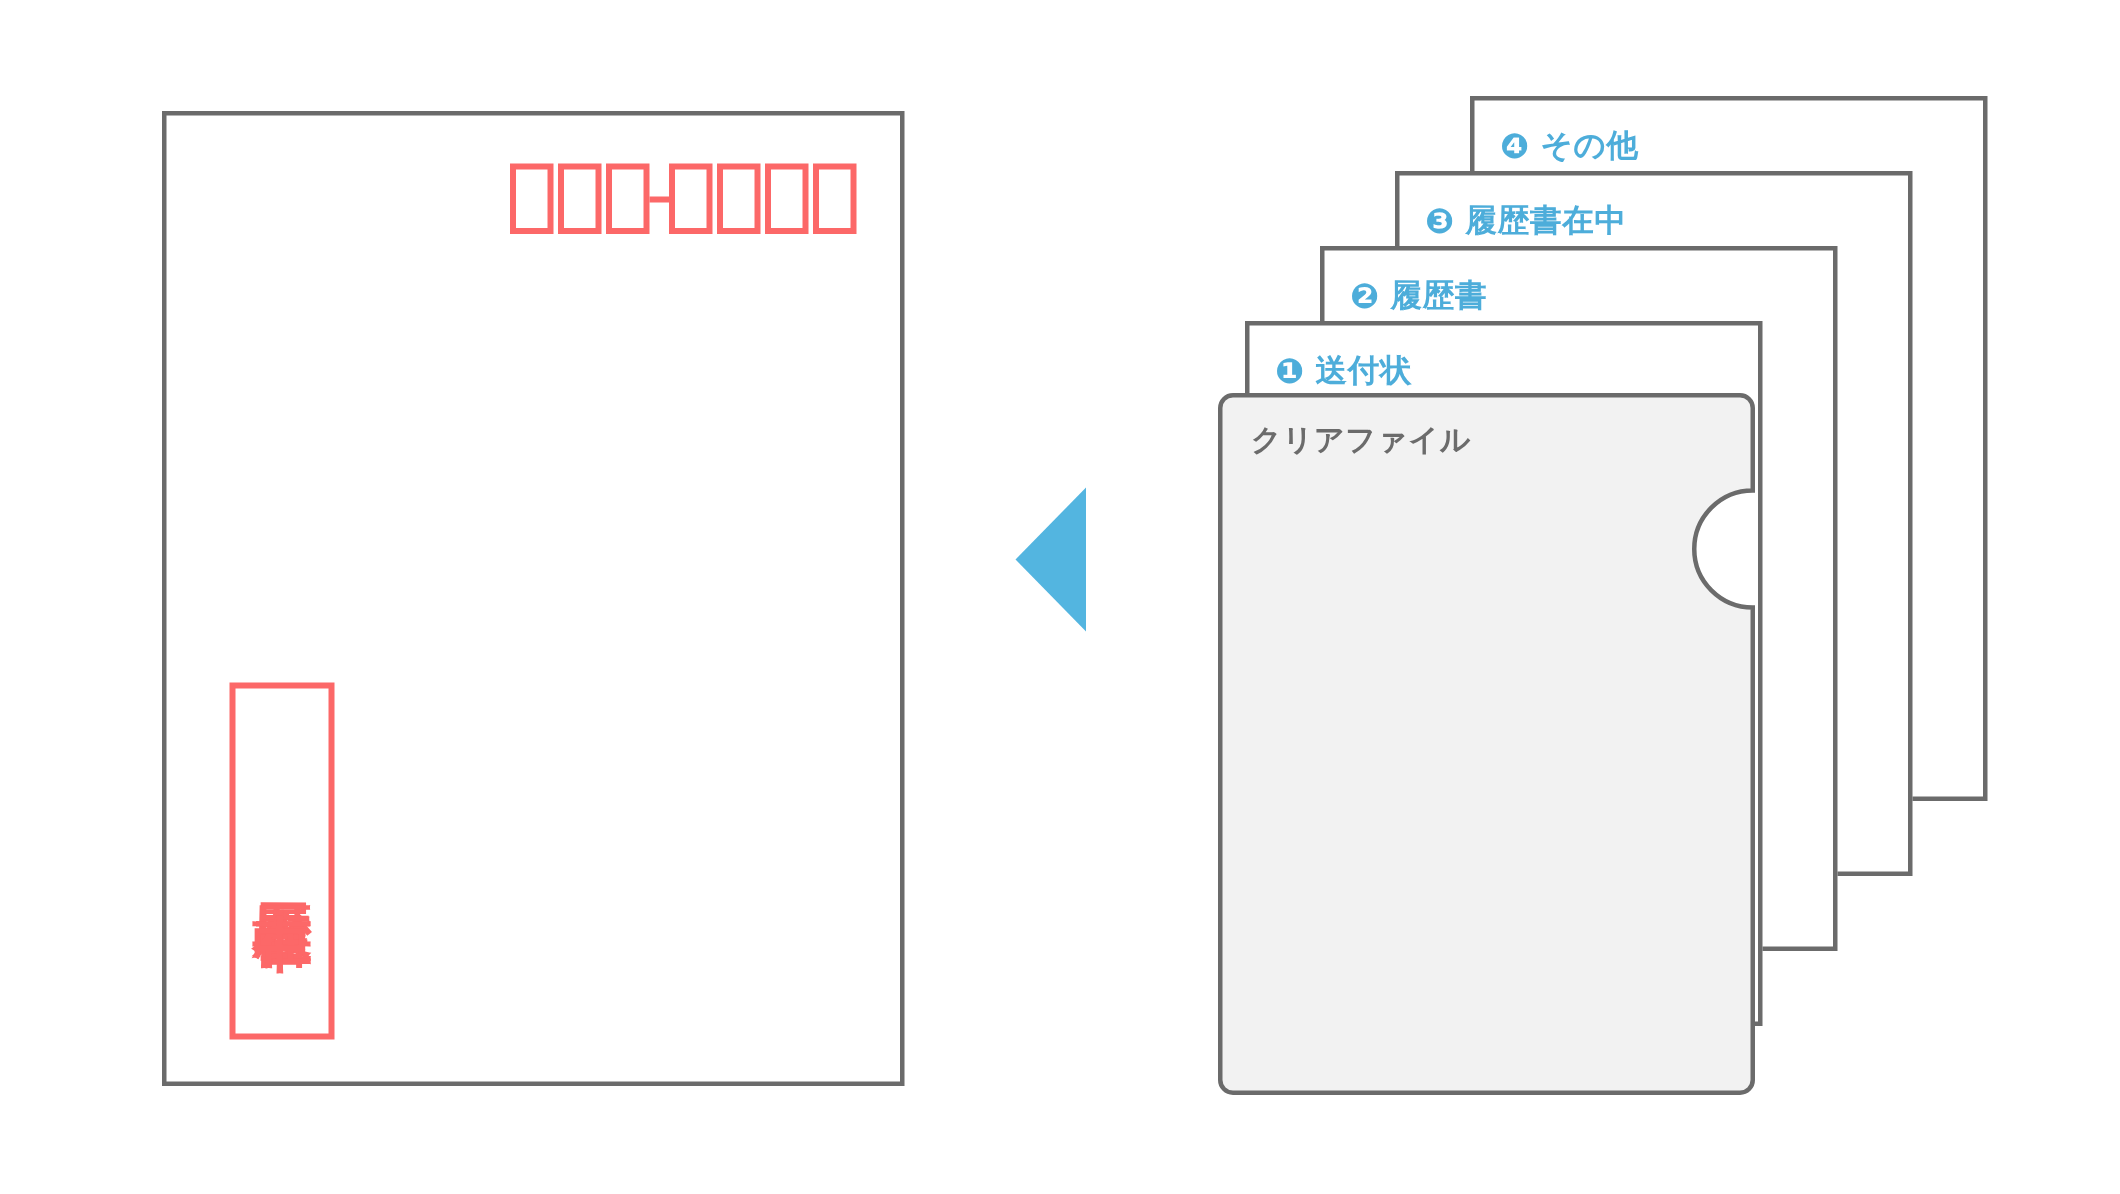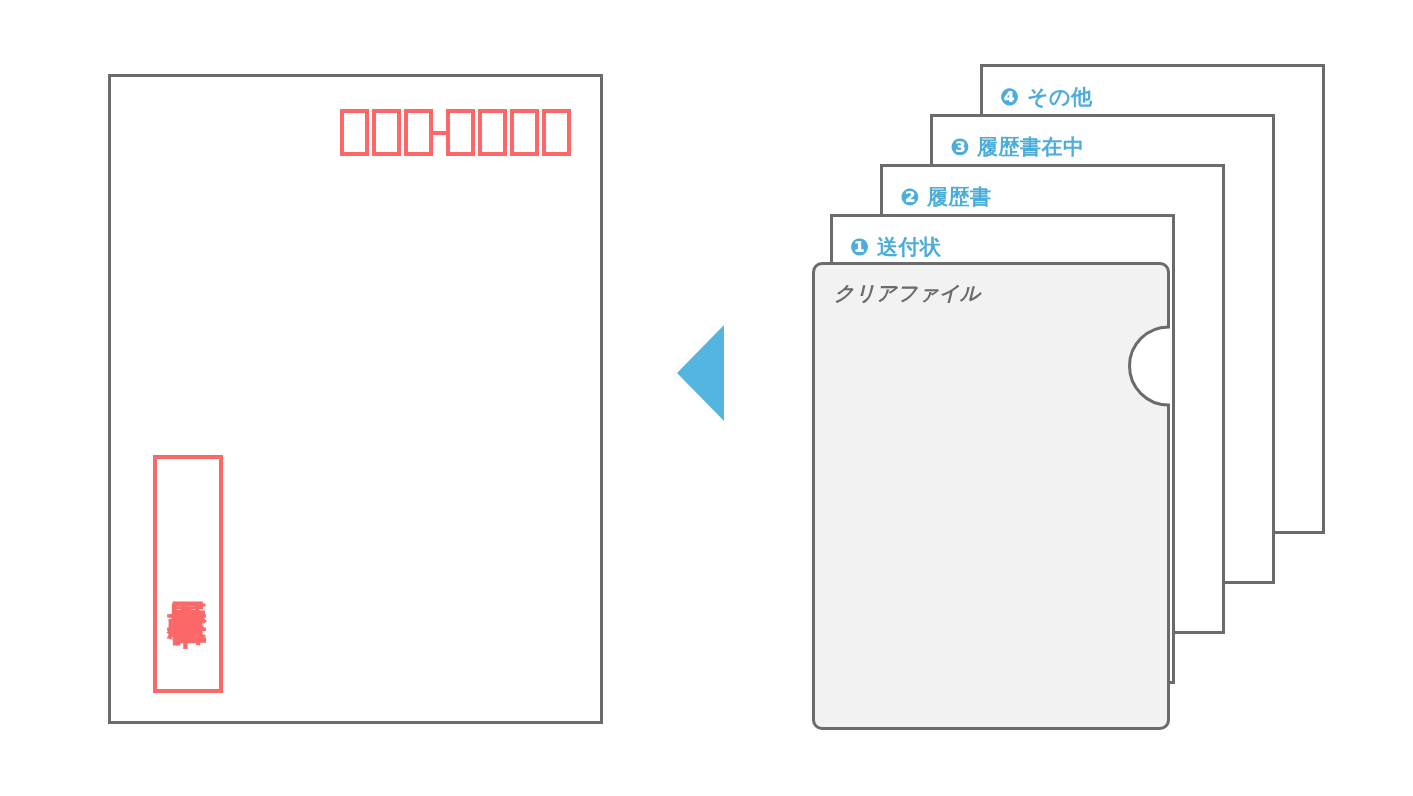--- a/index.html
+++ b/index.html
@@ -136,21 +136,20 @@
   .sheet-2 { left: 100px; top: 114px; }
   .sheet-1 { left:  50px; top: 164px; }
 
   
   .clearfile {
     position: absolute;
     left: 32px;
     top: 212px;
     width: 358px;
     height: 507px;
-    font-style: italic;
   }
   .clearfile svg {
     display: block;
     width: 358px;
     height: 468px;
   }
   .clearfile-label {
     position: absolute;
     left: 22px;
     top: 18px;

